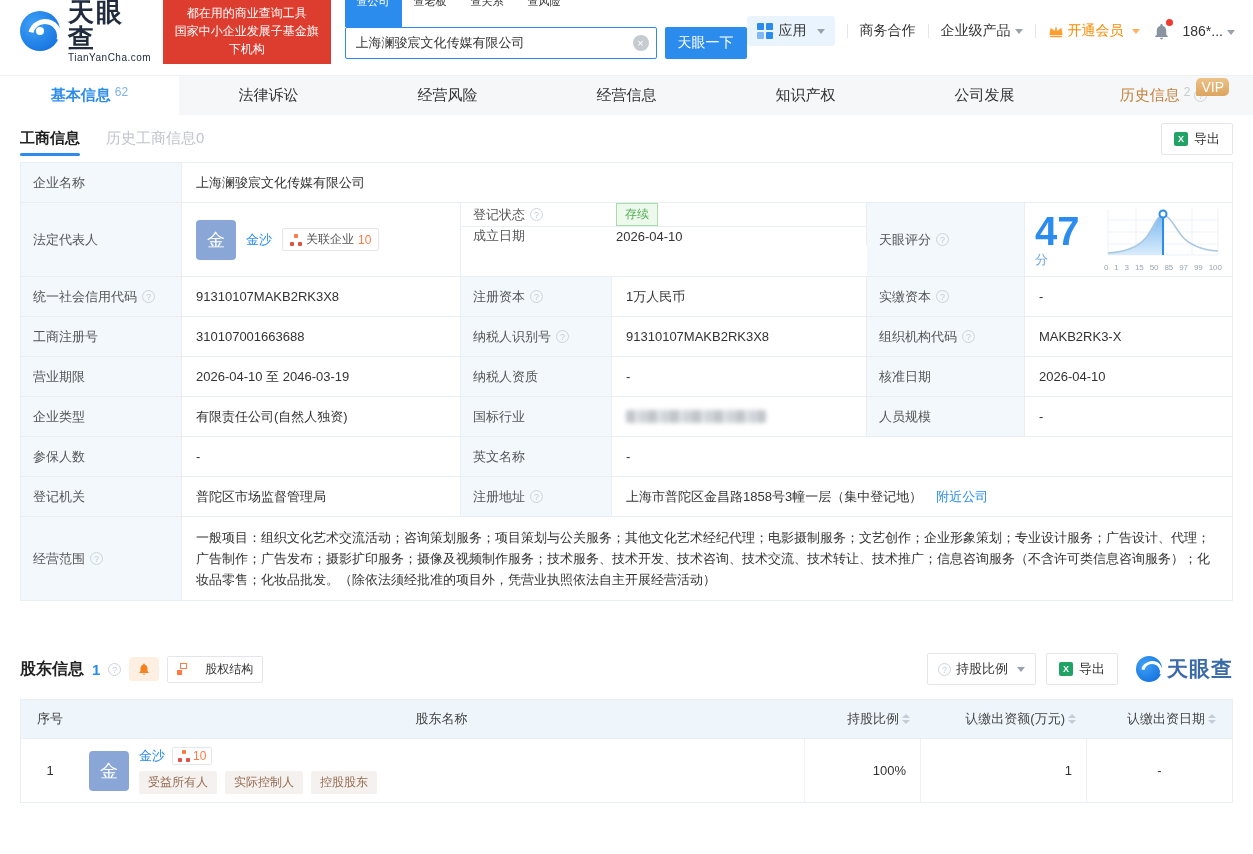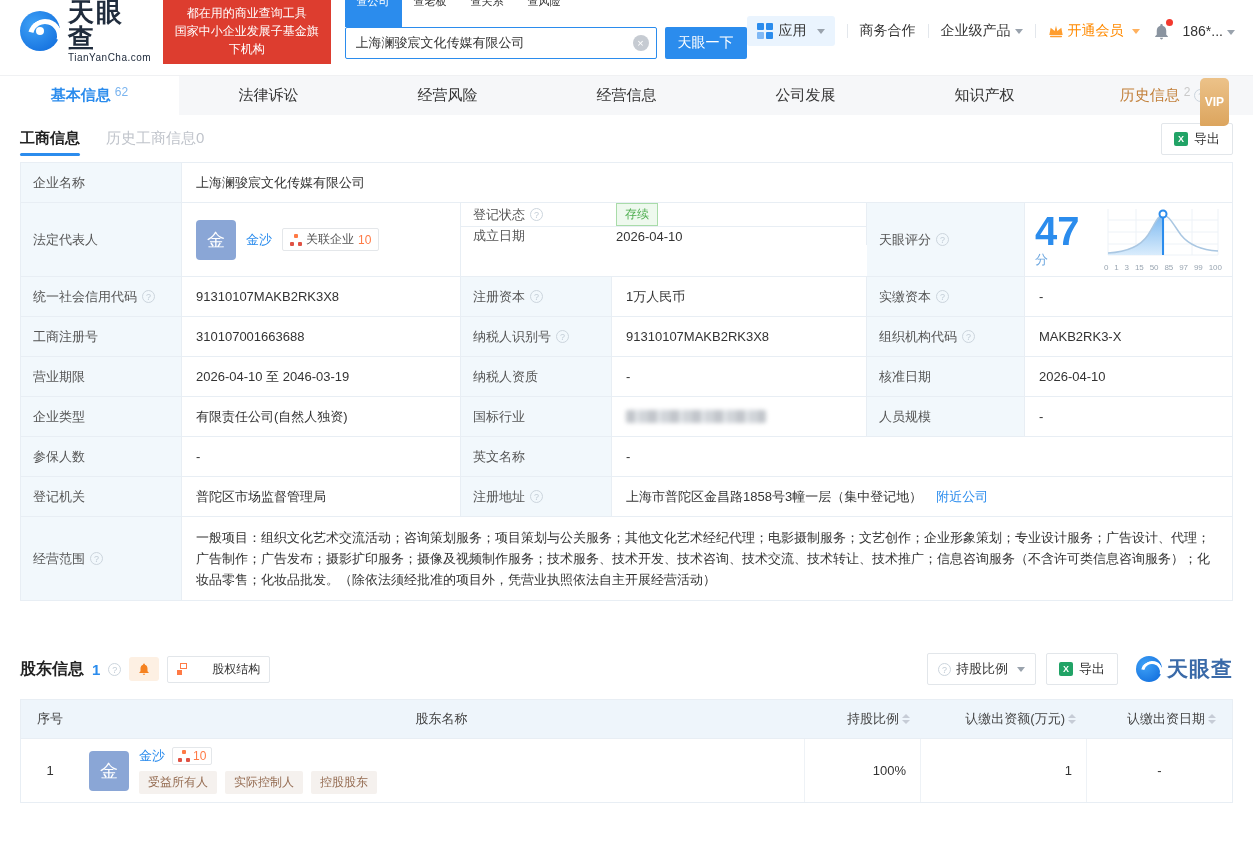--- a/index.html
+++ b/index.html
@@ -38,21 +38,21 @@
   .bell-dot { position:absolute; right:-2px; top:-3px; width:7px; height:7px; border-radius:50%; background:#f3392e; }
   .hitem { cursor:pointer; }
 
   
   .mtabs { margin-top:13px; background:#f6f7f9; display:flex; height:40px; border-top:1px solid #f0f1f3; }
   .mtab { flex:1; display:flex; align-items:center; justify-content:center; font-size:15px; color:#333; cursor:pointer; gap:4px; position:relative; }
   .mtab.on { background:#fff; color:#2b8ced; font-weight:bold; }
   .mtab .cnt { font-size:12px; color:#7ab4ef; font-weight:normal; align-self:flex-start; margin-top:9px; }
   .mtab.hist { color:#c2813c; }
   .mtab.hist .cnt { color:#c9c9c9; margin-top:9px; }
-  .vip-badge { position:absolute; top:2px; right:24px; background:linear-gradient(180deg,#ecc289,#dca55e); color:#fff; font-size:12px; font-weight:bold; border-radius:5px 5px 5px 1px; padding:17px 5px; }
+  .vip-badge { position:absolute; top:2px; right:24px; background:linear-gradient(180deg,#ecc289,#dca55e); color:#fff; font-size:14px; font-weight:normal; border-radius:5px 5px 5px 1px; padding:1px 5px; }
   .q-ic { display:inline-block; width:13px; height:13px; border-radius:50%; border:1px solid #ccd5dd; color:#c2ccd6; font-size:9px; line-height:12px; text-align:center; font-weight:normal; }
 
   
   .subrow { display:flex; align-items:center; padding:0 20px; height:47px; }
   .subtab { font-size:15px; margin-right:26px; cursor:pointer; position:relative; height:100%; display:flex; align-items:center; }
   .subtab.on { color:#222; font-weight:bold; }
   .subtab.on:after { content:""; position:absolute; left:0; right:0; bottom:6px; height:3px; background:#2b8ced; border-radius:2px; }
   .subtab.off { color:#c0c4cb; }
   .export-btn { margin-left:auto; border:1px solid #e2e6ea; border-radius:2px; background:#fff; font-size:13px; color:#333; padding:6px 12px; display:flex; align-items:center; gap:6px; cursor:pointer; font-family:inherit; }
   .xls-ic { width:14px; height:14px; background:#21a366; border-radius:2px; color:#fff; font-size:9px; font-weight:bold; line-height:14px; text-align:center; }
@@ -90,21 +90,21 @@
   .ticks { display:flex; justify-content:space-between; font-size:8px; color:#9aa6b2; margin-top:1px; }
   .blur-strip { width:140px; height:13px; border-radius:2px; background:repeating-linear-gradient(90deg,#aeb3ba 0 9px,#d9dde2 9px 13px,#c2c7cd 13px 22px); filter:blur(2px); opacity:.75; }
   .scope-val { line-height:21px; padding:10px 14px; align-items:flex-start; }
   .addr-link { margin-left:14px; }
 
   
   .sh-head { margin:52px 20px 0; display:flex; align-items:center; gap:8px; }
   .sh-title { font-size:16px; font-weight:bold; color:#222; }
   .sh-count { color:#2b8ced; font-size:15px; font-weight:bold; }
   .bell-btn { width:30px; height:24px; background:#fdf0e3; border-radius:3px; display:flex; align-items:center; justify-content:center; cursor:pointer; border:none; }
-  .equity-btn { border:1px solid #e2e6ea; background:#fff; border-radius:2px; font-size:12px; color:#333; padding:4px 9px; display:flex; align-items:center; gap:23px; cursor:pointer; font-family:Liberation Sans, sans-serif; }
+  .equity-btn { border:1px solid #e2e6ea; background:#fff; border-radius:2px; font-size:12px; color:#333; padding:4px 9px; display:flex; align-items:center; gap:16px; cursor:pointer; font-family:Liberation Sans, sans-serif; }
   .chart-ic { width:12px; height:12px; position:relative; }
   .chart-ic:before { content:""; position:absolute; top:0; left:3px; width:5px; height:4px; border:1px solid #ff7a45; }
   .chart-ic:after { content:""; position:absolute; bottom:0; left:0; width:3px; height:3px; border:1px solid #ff7a45; box-shadow:7px 0 0 #fff, 7px 0 0 0 #ff7a45 inset; }
   .sh-right { margin-left:auto; display:flex; align-items:center; gap:10px; }
   .ratio-btn { border:1px solid #e2e6ea; background:#fff; border-radius:2px; font-size:13px; color:#333; padding:6px 10px; display:flex; align-items:center; gap:5px; cursor:pointer; font-family:inherit; }
   .wm-logo { display:flex; align-items:center; gap:5px; margin-left:8px; }
   .wm-ic { width:26px; height:26px; border-radius:50%; background:radial-gradient(circle at 35% 35%, #3fa2f7, #0b66d9); position:relative; }
   .wm-ic:before { content:""; position:absolute; left:5px; top:5px; width:16px; height:16px; border-radius:50%; border:3px solid #fff; border-left-color:transparent; border-bottom-color:transparent; transform:rotate(-30deg); }
   .wm-txt { font-size:21px; font-weight:bold; color:#3a6aa8; letter-spacing:1px; }
 
@@ -205,24 +205,24 @@
     <div class="mtab">
         <span>法律诉讼</span>
       </div>
     <div class="mtab">
         <span>经营风险</span>
       </div>
     <div class="mtab">
         <span>经营信息</span>
       </div>
     <div class="mtab">
+        <span>知识产权</span>
+      </div>
+    <div class="mtab">
         <span>公司发展</span>
-      </div>
-    <div class="mtab">
-        <span>知识产权</span>
       </div>
     <div class="mtab hist">
       <span class="vip-badge">VIP</span>
       <span>历史信息</span>
       <span class="cnt">2</span>
       <span class="q-ic">?</span>
     </div>
   </div>
 
   <div class="subrow">

